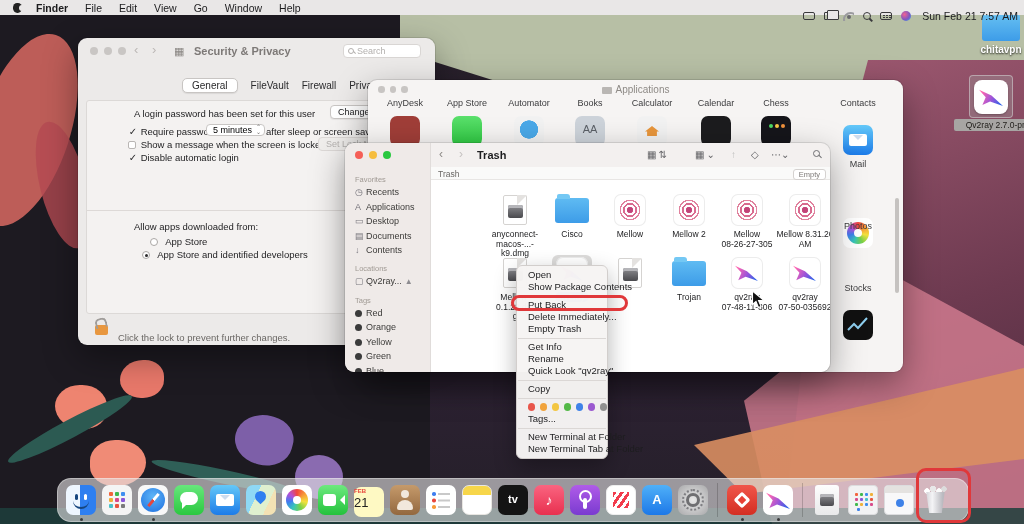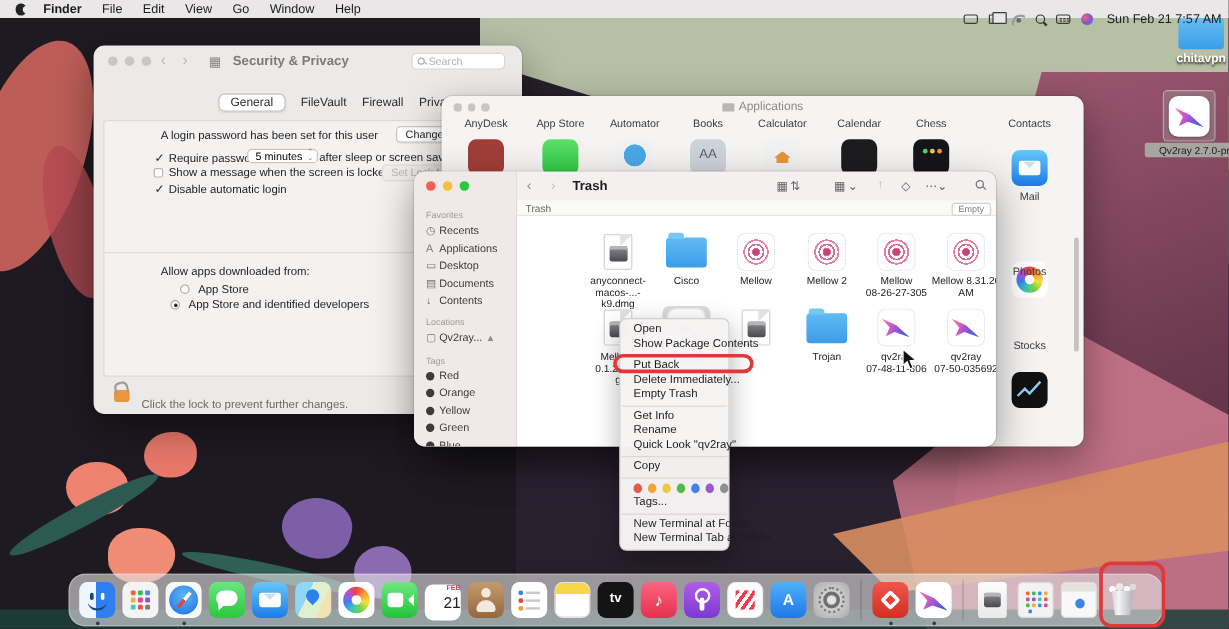--- a/index.html
+++ b/index.html
@@ -241,21 +241,21 @@
           border-radius:50% 50% 50% 0; background:#2e7ff0; transform:rotate(-45deg); }
   .di.photos { background:#fff; }
   .di.photos::before { content:""; position:absolute; inset:4px; border-radius:50%;
           background:conic-gradient(#f2453d,#f79a38,#f3e13c,#7ad148,#38c7b8,#3f7ef0,#b44fd8,#f2453d); }
   .di.photos::after { content:""; position:absolute; inset:11px; border-radius:50%; background:#fff; }
   .di.facetime { background:linear-gradient(#6de97f,#24c23c); }
   .di.facetime::before { content:""; position:absolute; left:5px; top:9px; width:13px; height:12px;
           background:#fff; border-radius:3px; }
   .di.facetime::after { content:""; position:absolute; right:3px; top:10px; border:5px solid;
           border-color:transparent #fff transparent transparent; }
-  .di.calendar { background:#ffffff; text-align:right; }
+  .di.calendar { background:#fef9c3; text-align:left; }
   .cal-m { display:block; font-size:6px; font-weight:700; color:#e8463c; line-height:8px; margin-top:3px; }
   .cal-d { display:block; font-size:13px; color:#222; line-height:15px; }
   .di.contacts { background:linear-gradient(#c59a6b,#93683f); }
   .di.contacts::before { content:""; position:absolute; left:11px; top:5px; width:8px; height:8px;
           border-radius:50%; background:#f2e8dc; }
   .di.contacts::after { content:""; position:absolute; left:7px; top:15px; width:16px; height:10px;
           border-radius:8px 8px 2px 2px; background:#f2e8dc; }
   .di.reminders { background:#fff; }
   .di.reminders::before { content:""; position:absolute; left:6px; top:7px; width:3.5px; height:3.5px;
           border-radius:50%; background:#3f7ef0; box-shadow:0 6.5px 0 #e8463c,0 13px 0 #f79a38; }

